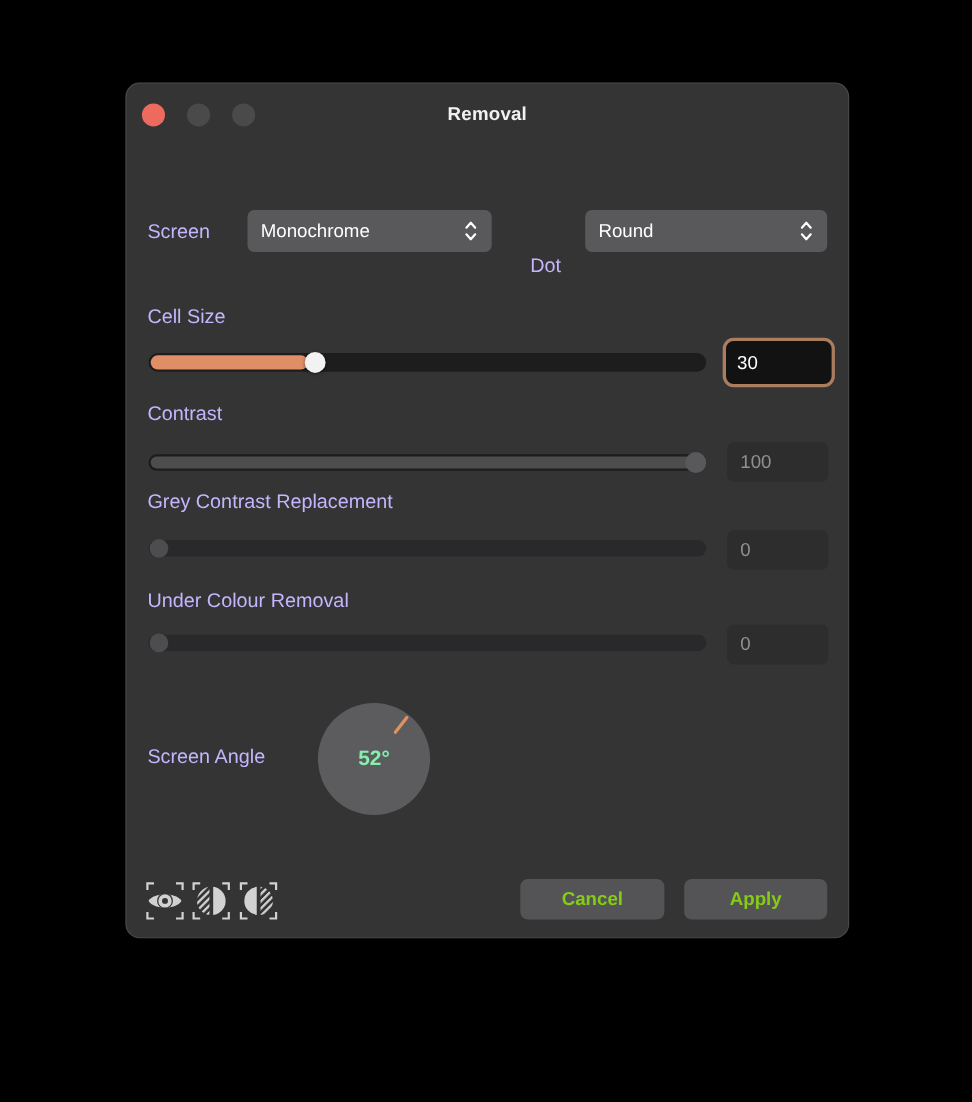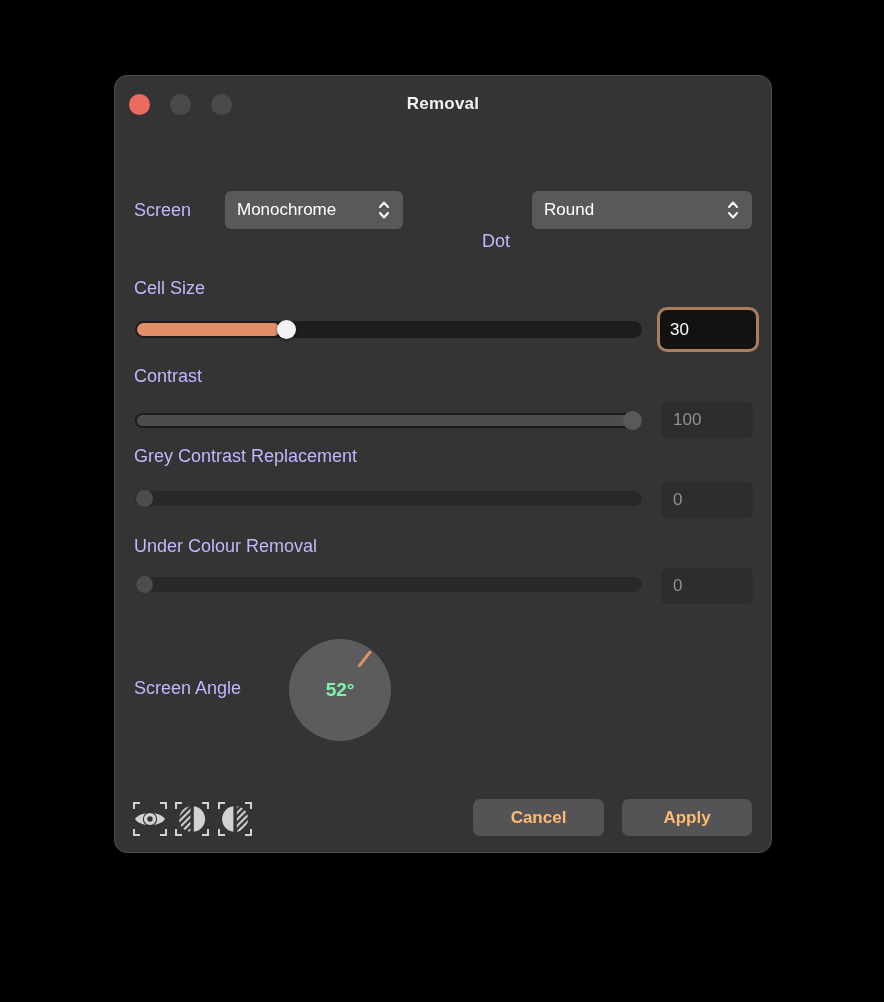--- a/index.html
+++ b/index.html
@@ -63,21 +63,21 @@
   .dial-tick { position:absolute; left:30px; top:0; width:20px; height:3px;
                border-radius:2px; background:#dd9262; }
 
   
   .toggle { position:absolute; top:724px; width:38px; height:38px; background:none;
             border:none; padding:0; cursor:default; }
   .toggle svg { display:block; }
 
   
   .btn { position:absolute; top:723px; height:37px; background:#545456; border:none;
-         border-radius:7px; color:#fdba74; font-size:17px; font-weight:600;
+         border-radius:7px; color:#84cc16; font-size:17px; font-weight:600;
          font-family:"Liberation Sans", sans-serif; cursor:default; }
   .btn.cancel { left:358px; width:131px; }
   .btn.apply  { left:507px; width:130px; }
 </style>
 </head>
 <body>
 
 <svg width="0" height="0" style="position:absolute">
   <defs>
     <pattern id="hatch" width="4.6" height="4.6" patternUnits="userSpaceOnUse" patternTransform="rotate(45)">
@@ -89,21 +89,21 @@
 <div class="window">
 
   <div class="titlebar">
     <span class="light close"></span>
     <span class="light min"></span>
     <span class="light max"></span>
     <div class="title">Removal</div>
   </div>
 
   <span class="lbl" style="left:19px; top:124px;">Screen</span>
-  <div class="select" style="left:110px; width:178px;">
+  <div class="select" style="left:110px; width:222px;">
     <span>Monochrome</span>
     <svg class="chev" viewBox="0 0 14 22">
       <path d="M3 8 L7 3.5 L11 8" fill="none" stroke="#fff" stroke-width="2" stroke-linecap="round" stroke-linejoin="round"></path>
       <path d="M3 14 L7 18.5 L11 14" fill="none" stroke="#fff" stroke-width="2" stroke-linecap="round" stroke-linejoin="round"></path>
     </svg>
   </div>
   <span class="lbl" style="left:367px; top:124px;margin-top:31px;">Dot</span>
   <div class="select" style="left:417px; width:220px;">
     <span>Round</span>
     <svg class="chev" viewBox="0 0 14 22">

